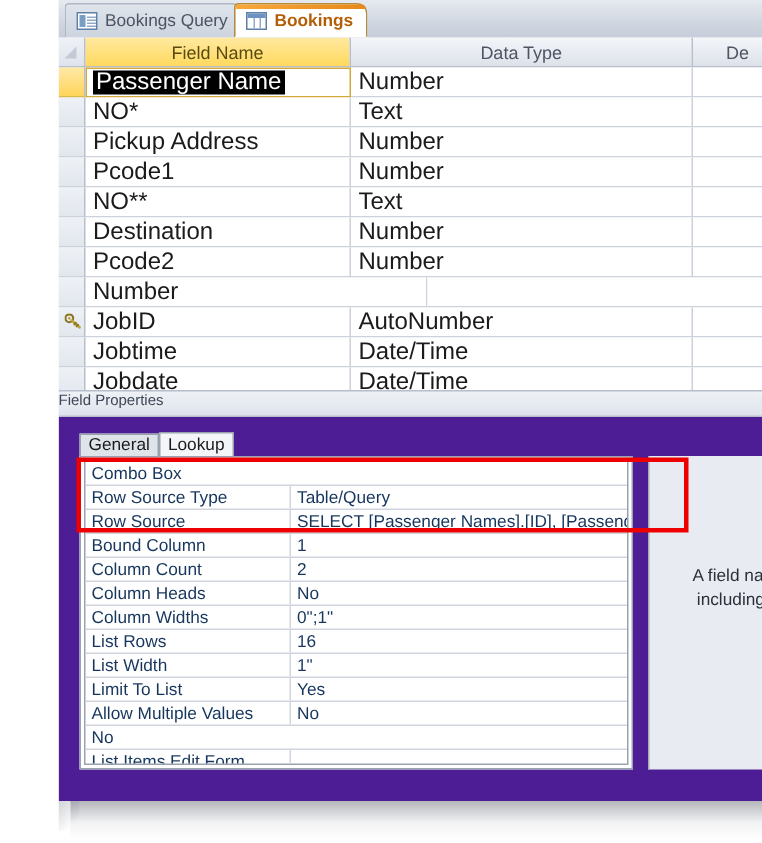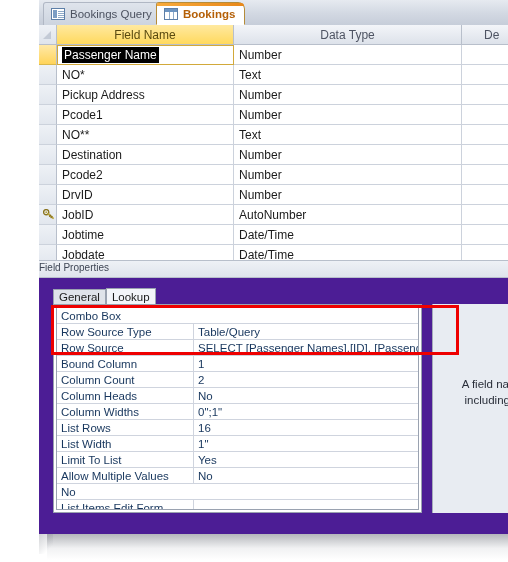--- a/index.html
+++ b/index.html
@@ -221,21 +221,21 @@
     border-bottom: 1px solid #d9b84e;
   }
   .key-icon {
     position: absolute;
     left: 4px; top: 4px;
     width: 11px; height: 11px;
   }
   .g-cell {
     border-right: 1px solid #ccd2dc;
     border-bottom: 1px solid #ccd2dc;
-    font-size: 12px;
+    font-size: 16px;
     color: #1b1b1b;
     display: flex;
     align-items: center;
     padding-left: 5px;
     box-sizing: border-box;
     background: #ffffff;
     overflow: hidden;
     white-space: nowrap;
   }
   .g-cell.fieldname { width: 177px; }
@@ -470,21 +470,20 @@
             <div class="g-cell desc"></div>
           </div>
           <div class="grow">
             <div class="g-sel"></div>
             <div class="g-cell fieldname">Pcode2</div>
             <div class="g-cell datatype">Number</div>
             <div class="g-cell desc"></div>
           </div>
           <div class="grow">
             <div class="g-sel"></div>
-            <div class="g-cell fieldname">DrvID</div>
             <div class="g-cell datatype">Number</div>
             <div class="g-cell desc"></div>
           </div>
           <div class="grow">
             <div class="g-sel">
               <svg class="key-icon" viewBox="0 0 11 11">
                 <circle cx="3.2" cy="3.2" r="2.6" fill="none" stroke="#8a7420" stroke-width="1.4"></circle>
                 <circle cx="3.2" cy="3.2" r="0.9" fill="#b8a33c"></circle>
                 <path d="M4.9 4.6 L10 9.2" stroke="#b8a33c" stroke-width="1.8" stroke-linecap="round"></path>
                 <path d="M7.6 6.2 L6.6 7.3" stroke="#8a7420" stroke-width="1.3" stroke-linecap="round"></path>

